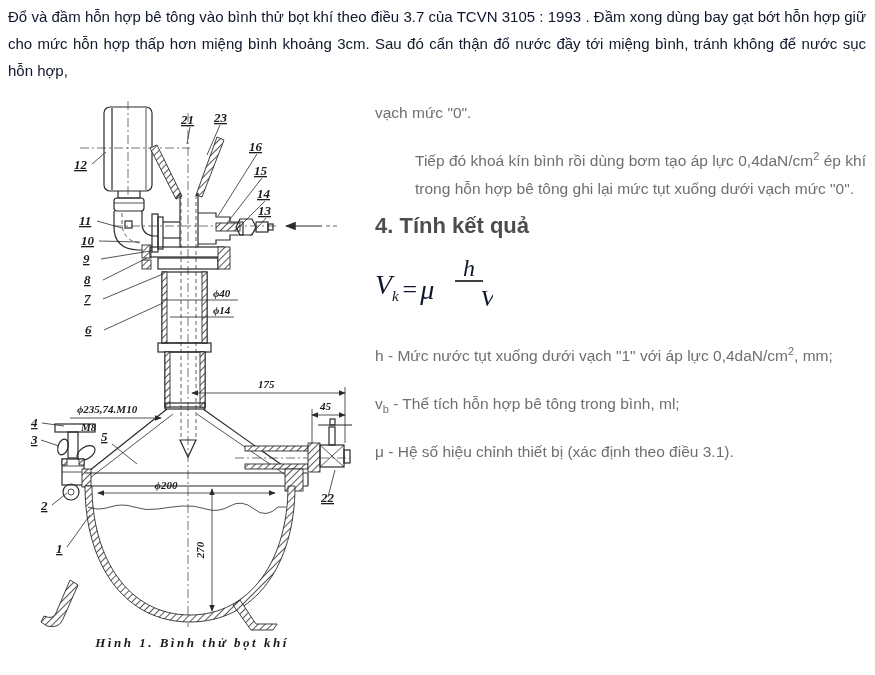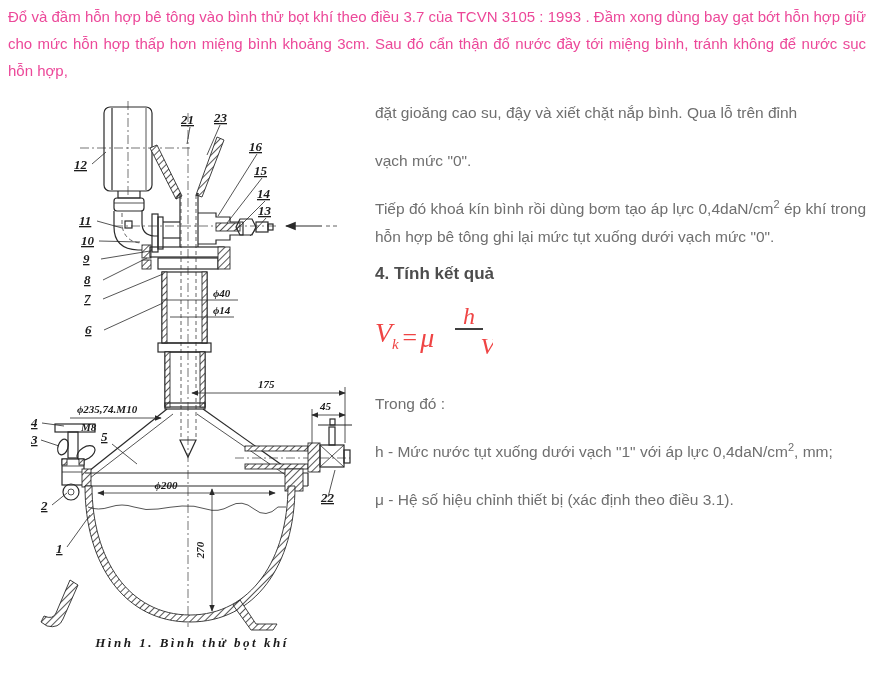--- a/index.html
+++ b/index.html
@@ -1,30 +1,30 @@
 <!DOCTYPE html>
 <html><head>
 <meta charset="utf-8">
 <style>
   html,body{margin:0;padding:0;background:#fff;}
   body{width:875px;height:675px;position:relative;overflow:hidden;
        font-family:"Liberation Sans",sans-serif;color:#6f6f6f;}
   .intro{position:absolute;left:8px;top:3px;width:858px;font-size:15px;
-         line-height:27px;text-align:justify;color:#ec4899;}
+         line-height:27px;text-align:justify;color:#0f172a;}
   .rcol{position:absolute;left:375px;top:99px;width:491px;font-size:15.5px;
         line-height:28px;color:#6f6f6f;}
   .rcol p{margin:0 0 20px 0;}
-  .rcol p.tight{margin-bottom:12px;}
+  .rcol p.tight{margin-bottom:12px;margin-left:40px;}
   .rcol .just{text-align:justify;}
-  .sec-heading{font-size:17px;font-weight:bold;color:#4d4d4d;
+  .sec-heading{font-size:22px;font-weight:bold;color:#4d4d4d;
                margin:0 0 17px 0;line-height:22px;}
   sup.s2{font-size:11px;vertical-align:super;line-height:0;}
   sub.sb{font-size:11px;vertical-align:sub;line-height:0;}
   .formula-wrap{height:72px;width:118px;overflow:hidden;margin:12px 0 16px 0;
-    font-family:"Liberation Serif",serif;font-style:italic;color:#ef4444;
+    font-family:"Liberation Serif",serif;font-style:italic;color:#0f172a;
     display:flex;align-items:center;white-space:nowrap;}
   .f-main{font-size:28px;}
   .f-sub{font-size:15px;font-style:italic;}
   .f-eq{font-size:26px;margin:0 2px;}
   .frac{display:inline-flex;flex-direction:column;align-items:center;margin:0 1px;}
   .frac .num{font-size:24px;line-height:23px;}
   .frac .bar{width:28px;border-top:2px solid #3f3f3f;}
   .frac .den{font-size:24px;line-height:32px;margin-left:45px;}
   .f-factor{font-size:28px;letter-spacing:1px;}
   .figure{position:absolute;left:30px;top:95px;width:345px;height:565px;}
@@ -238,31 +238,30 @@
     <text class="pn" x="1" y="349">3</text>
     <text class="pn" x="11" y="415">2</text>
     <text class="pn" x="26" y="458">1</text>
     <text class="pn" x="291" y="407">22</text>
   </g>
 
   <text class="cap" x="162" y="552" text-anchor="middle">Hình 1.  Bình thử bọt khí</text>
 </svg>
 
 <div class="rcol">
-  <p>đặt gioăng cao su, đậy và xiết chặt nắp bình. Qua lỗ trên đỉnh</p>
   <p>vạch mức "0".</p>
   <p class="just tight"><span>Tiếp đó khoá kín bình rồi dùng bơm tạo áp lực 0,4daN/cm</span><sup class="s2">2</sup><span> ép khí trong hỗn hợp bê tông ghi lại mức tụt xuống dưới vạch mức "0".</span></p>
   <h4 class="sec-heading">4. Tính kết quả</h4>
   <div class="formula-wrap">
     <span class="f-main"><span>V</span><sub class="f-sub">k</sub></span>
       <span class="f-eq">=</span>
       <span class="f-main">μ</span>
       <span class="frac">
         <span class="num">h</span>
         <span class="bar"></span>
         <span class="den"><span>V</span><sub class="f-sub">b</sub></span>
       </span>
       <span class="f-factor">100</span>
   </div>
-  <p>Trong đó :</p>
   <p><span>h - Mức nước tụt xuống dưới vạch "1" với áp lực 0,4daN/cm</span><sup class="s2">2</sup><span>, mm;</span></p>
+  <p><span>v</span><sub class="sb">b</sub><span> - Thể tích hỗn hợp bê tông trong bình, ml;</span></p>
   <p>μ - Hệ số hiệu chỉnh thiết bị (xác định theo điều 3.1).</p>
 </div>
 
 </body></html>

